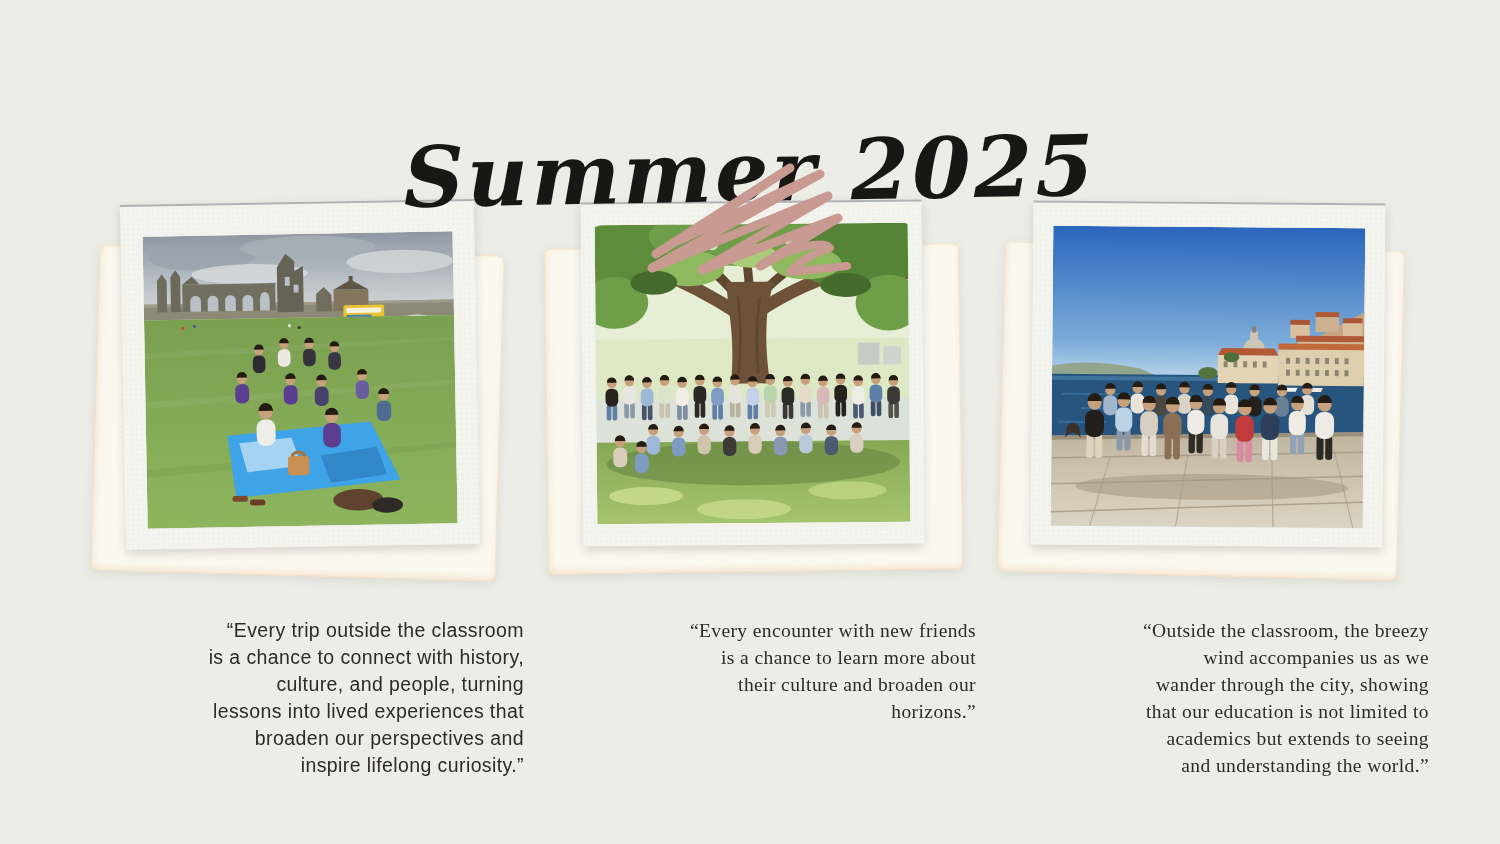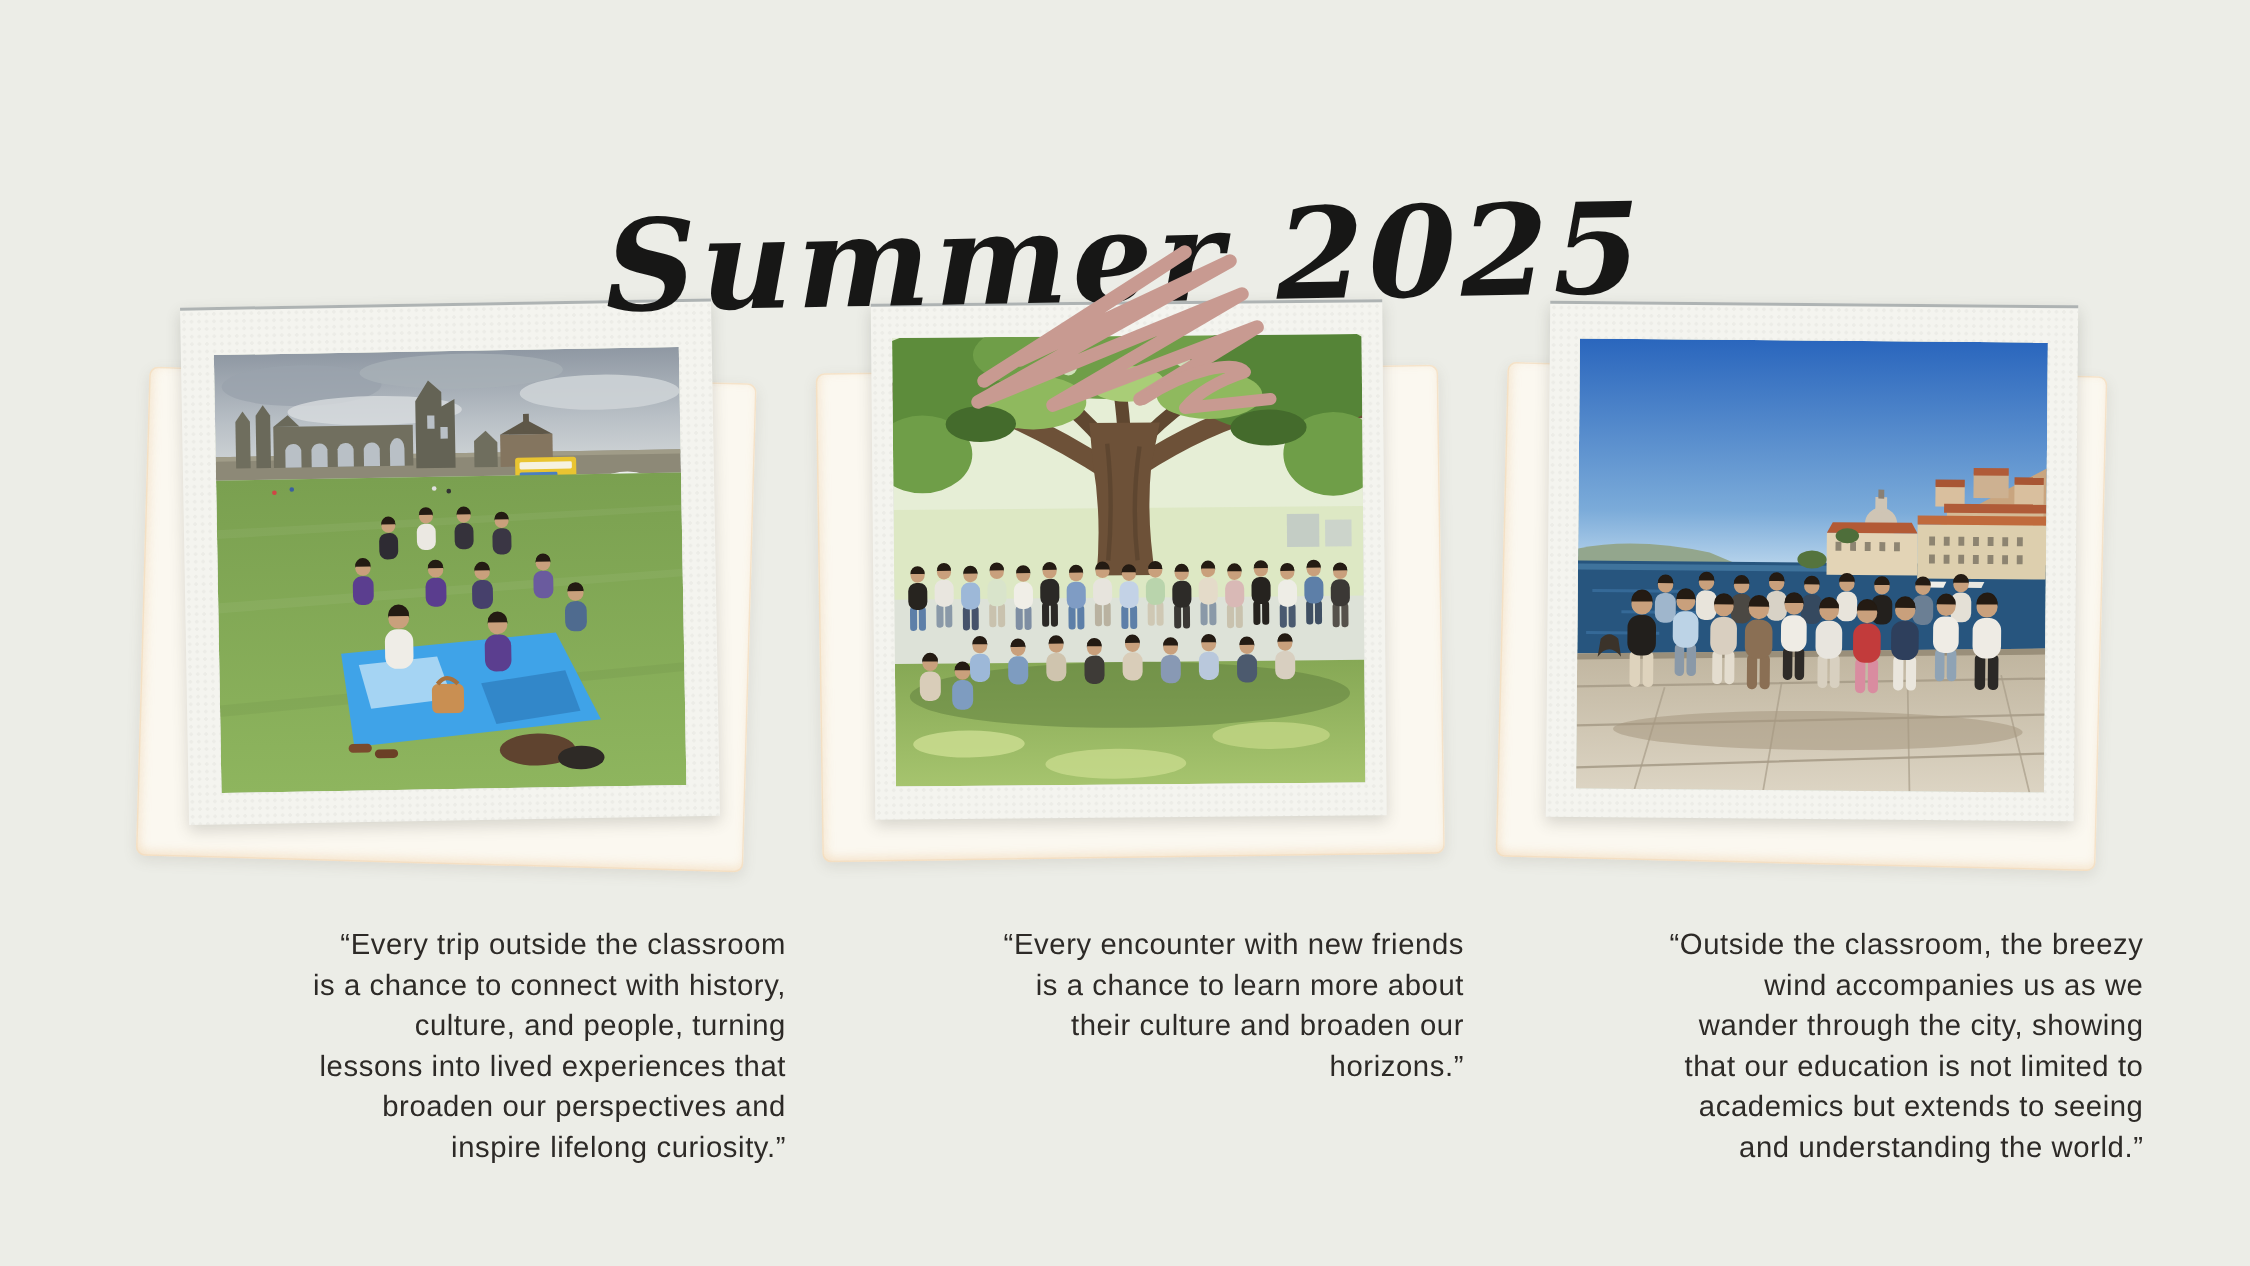--- a/index.html
+++ b/index.html
@@ -26,22 +26,22 @@
     background-size:5px 5px;}
   .pol-left{left:123px;top:202px;width:354px;height:345px;padding:30px 22px 21px 22px;transform:rotate(-1deg);}
   .pol-mid{left:582px;top:201px;width:341px;height:344px;padding:21px 14px 22px 14px;transform:rotate(-0.5deg);}
   .pol-right{left:1032px;top:202px;width:352px;height:344px;padding:23px 20px 19px 20px;transform:rotate(0.5deg);}
   .photo{width:100%;height:100%;overflow:hidden;background:#dde2d8;}
   .photo svg{display:block;width:100%;height:100%;}
 
   .quote{position:absolute;top:597px;width:452px;text-align:right;white-space:pre-line;
     font-size:19.5px;line-height:27px;letter-spacing:.4px;color:#2d2a27;z-index:3;}
   .q1{left:72px;}
-  .q2{left:524px;}
-  .q3{left:977px;}
+  .q2{left:524px;font-family:Liberation Serif, serif;}
+  .q3{left:977px;font-family:Liberation Serif, serif;}
 </style>
 </head>
 <body>
 
 <div class="canvas">
 
   <h1 class="title">Summer 2025</h1>
 
   <svg class="scribble" viewBox="0 0 220 128" aria-hidden="true">
     <path d="M14 96 L148 10 L38 82 L178 16 L10 110 L186 38 L60 112 L196 60 L118 108" fill="none" stroke="#c89a91" stroke-width="9" stroke-linecap="round" stroke-linejoin="round"></path>

